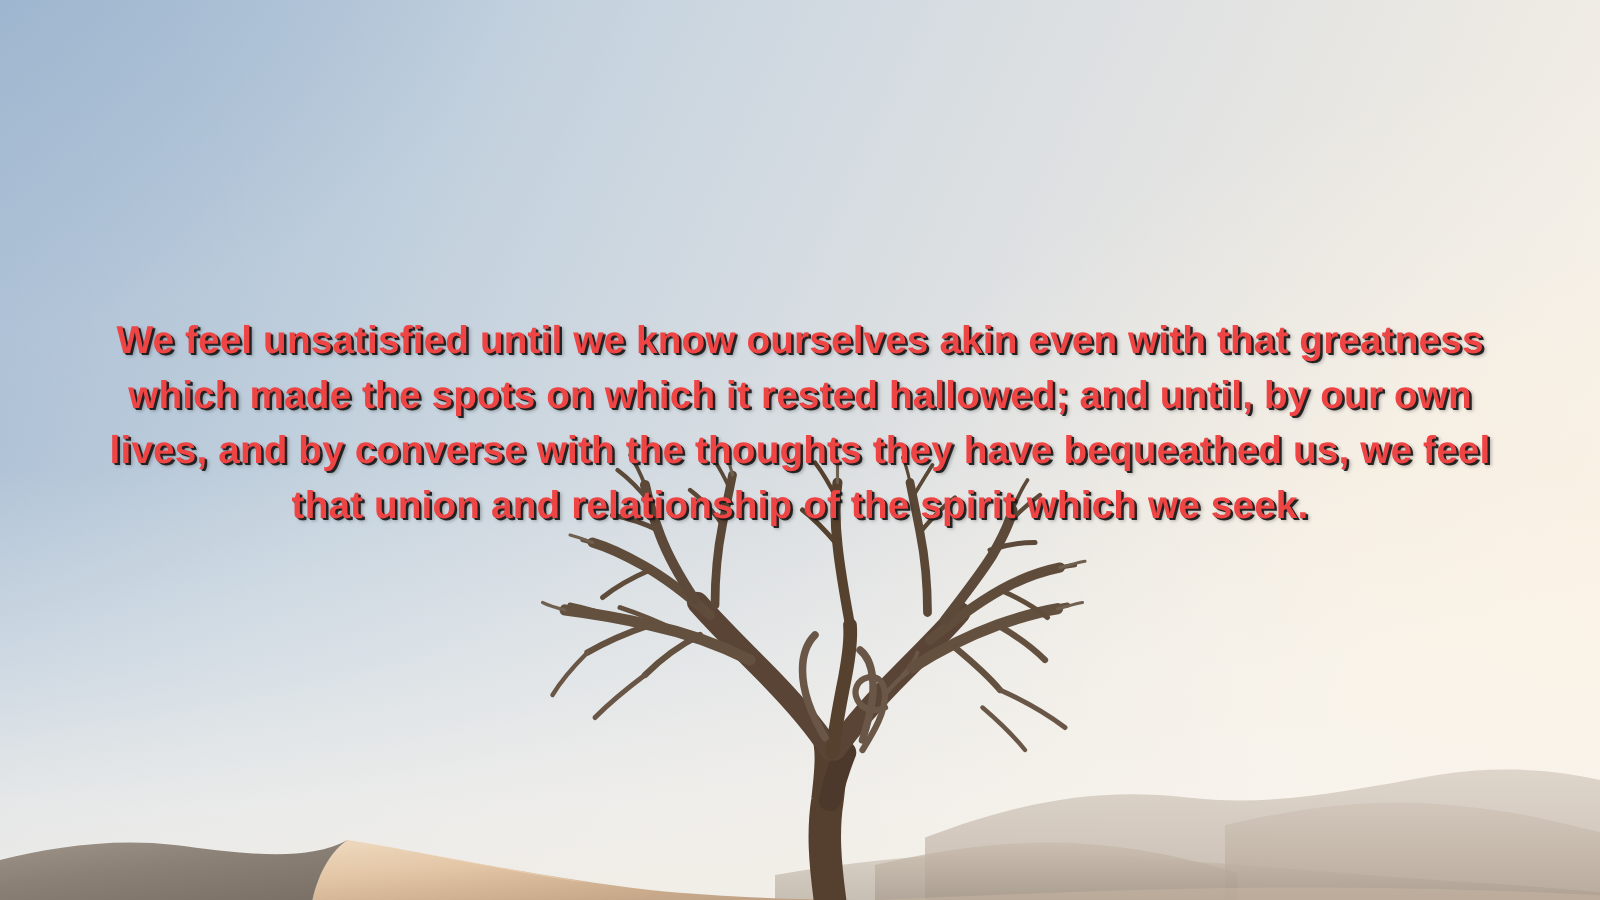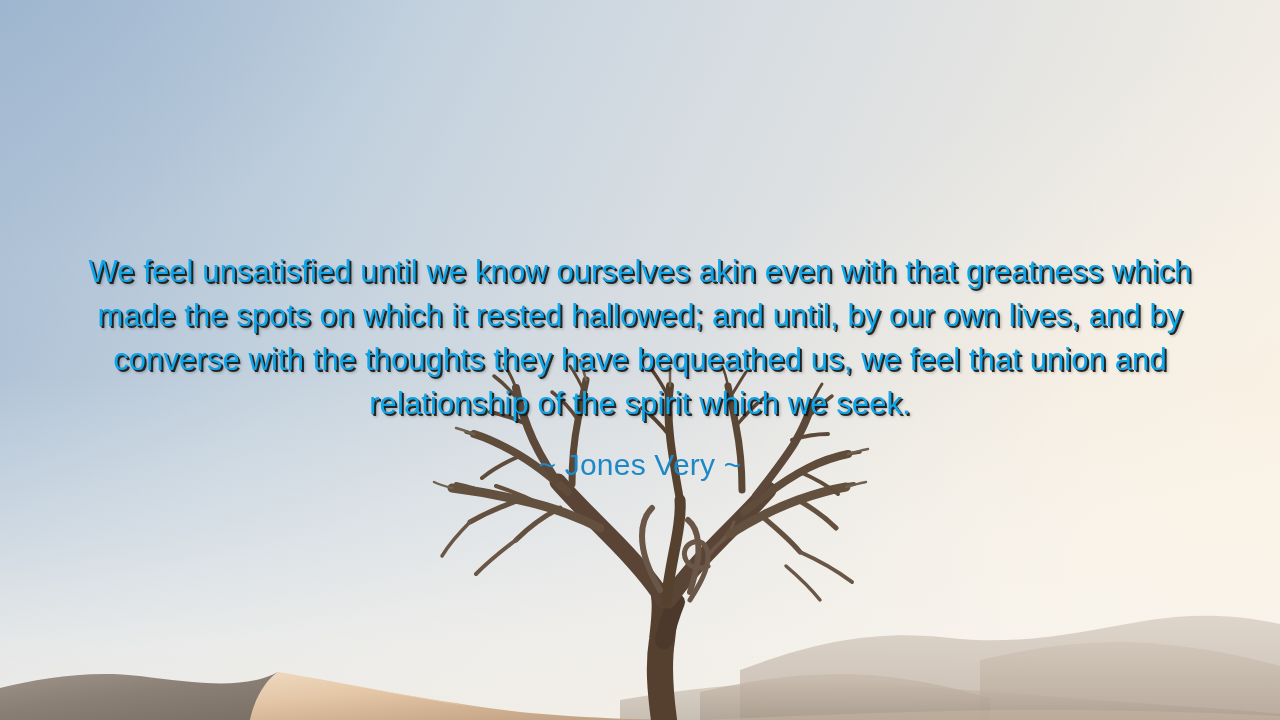--- a/index.html
+++ b/index.html
@@ -71,24 +71,24 @@
     position: absolute;
     left: 0;
     right: 0;
     top: 250px;
     text-align: center;
     pointer-events: none;
   }
   .quote-text {
     margin: 0;
     padding: 0 60px;
-    color: #0ea5e9;
+    color: #ef4444;
     font-size: 31px;
     line-height: 44px;
-    font-weight: 400;
+    font-weight: 700;
     letter-spacing: 0.1px;
     text-shadow:
        2px 2px 0 rgba(26,26,26,0.92),
        1px 1px 0 rgba(40,40,40,0.55),
        3px 3px 3px rgba(0,0,0,0.28);
     white-space: pre-line;
   }
   .attribution {
     margin: 20px 0 0 0;
     color: #1e88c7;
@@ -225,16 +225,15 @@
         <path d="M474,434 C466,431 460,429 456,428" stroke="#70604f" stroke-width="2.5"></path>
         <path d="M848,454 C856,452 862,450 868,449" stroke="#70604f" stroke-width="2.5"></path>
         <path d="M586,380 C584,372 582,366 580,360" stroke="#70604f" stroke-width="2.5"></path>
         <path d="M670,386 C670,378 670,372 670,366" stroke="#70604f" stroke-width="2.5"></path>
       </g>
     </svg>
   </div>
 
   <div class="quote-block">
     <p class="quote-text">We feel unsatisfied until we know ourselves akin even with that greatness which made the spots on which it rested hallowed; and until, by our own lives, and by converse with the thoughts they have bequeathed us, we feel that union and relationship of the spirit which we seek.</p>
-    <p class="attribution">~ Jones Very ~</p>
   </div>
 
 </div>
 
 </body></html>

